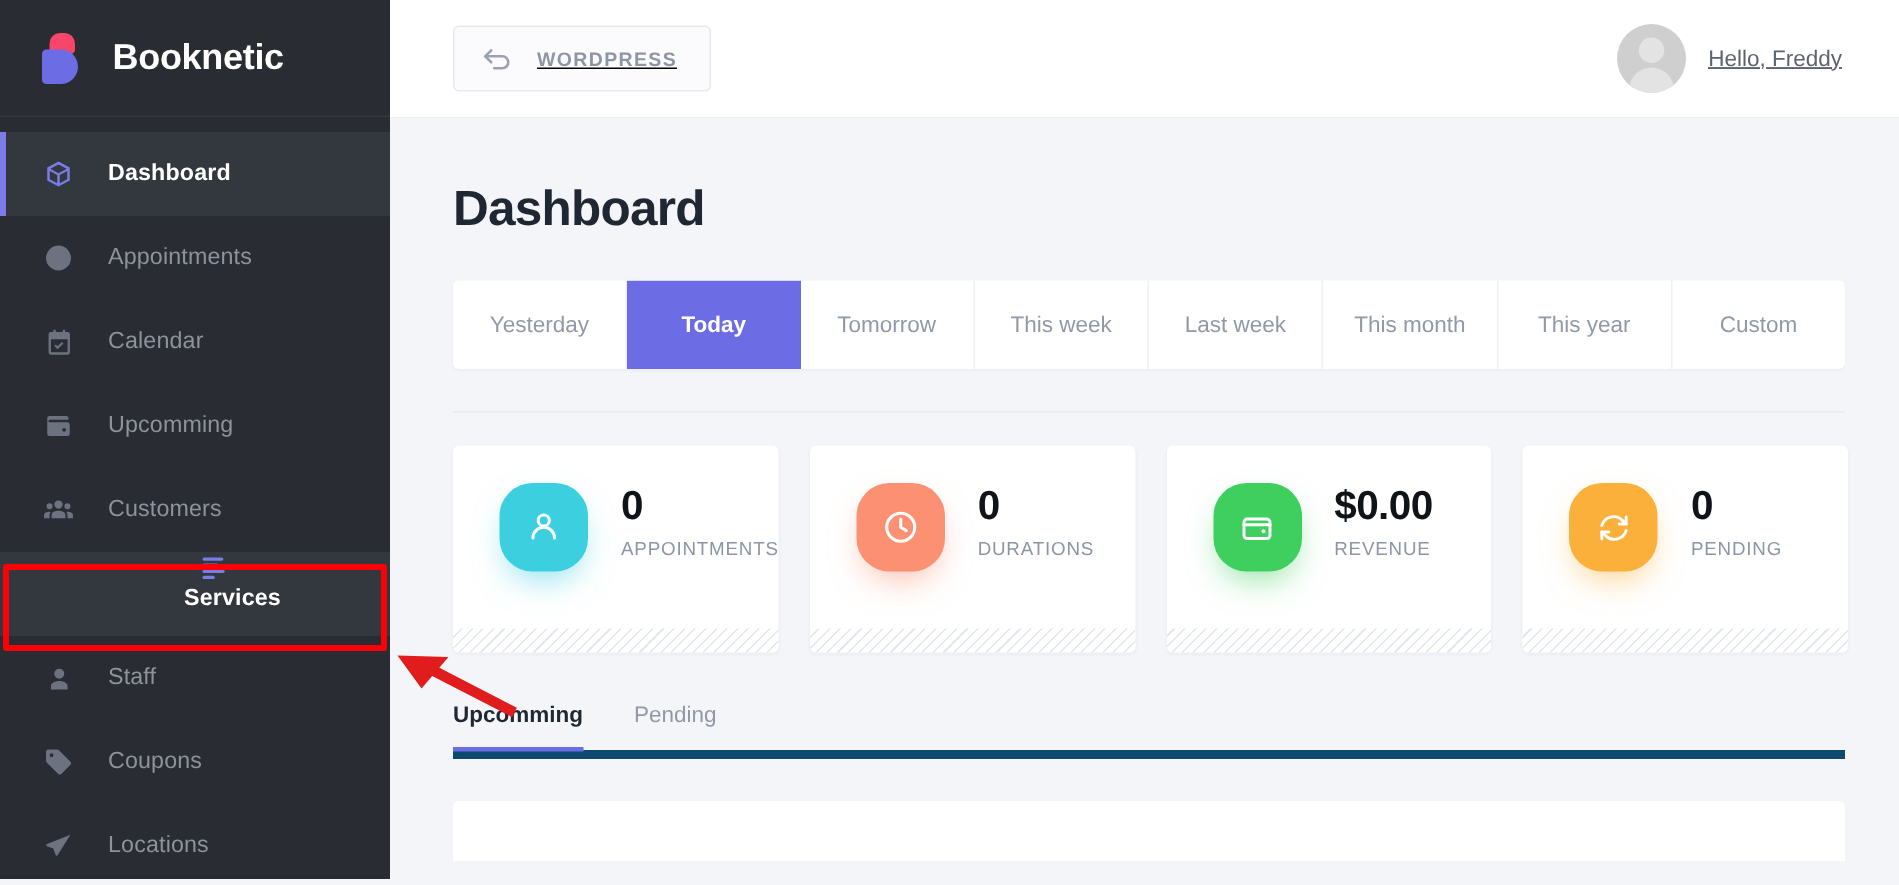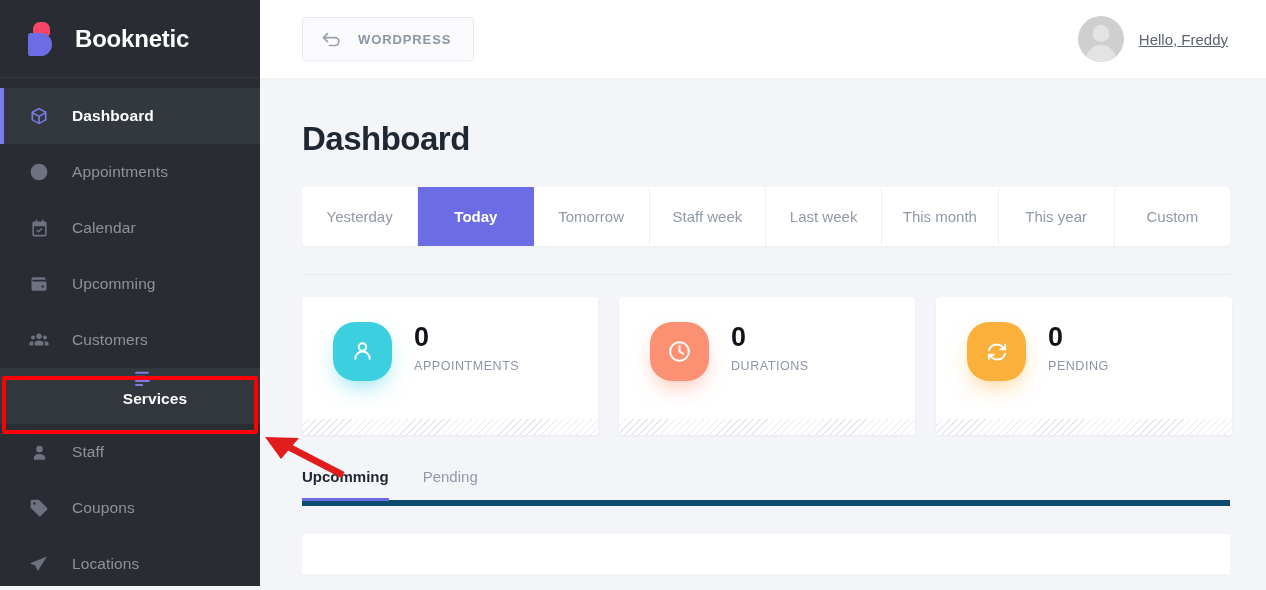--- a/index.html
+++ b/index.html
@@ -92,20 +92,21 @@
     position: relative;
     overflow: hidden;
   }
   .topbar {
     height: 79px;
     background: #ffffff;
     border-bottom: 1px solid #eceef3;
     display: flex; align-items: center;
     padding: 0 38px 0 42px;
     justify-content: space-between;
+    text-decoration: underline;
   }
   .wp-btn {
     display: flex; align-items: center;
     height: 44px;
     padding: 0 22px 0 18px;
     border: 1px solid #e6e9ef;
     border-radius: 4px;
     background: #fbfbfd;
     cursor: pointer;
   }
@@ -418,21 +419,21 @@
     </header>
 
     <div class="content">
 
       <h1 class="page-title">Dashboard</h1>
 
       <div class="filters">
         <div class="filter">Yesterday</div>
         <div class="filter active">Today</div>
         <div class="filter">Tomorrow</div>
-        <div class="filter">Staff week</div>
+        <div class="filter">This week</div>
         <div class="filter">Last week</div>
         <div class="filter">This month</div>
         <div class="filter">This year</div>
         <div class="filter">Custom</div>
       </div>
 
       <div class="divider"></div>
 
       <div class="cards">
 
@@ -457,20 +458,34 @@
                 <path d="M12 7.2V12l3.3 2"></path>
               </svg>
           </div>
           <div class="card-text">
             <div class="card-value">0</div>
             <div class="card-label">DURATIONS</div>
           </div>
           <div class="card-stripes"></div>
         </div>
 
+        <div class="card">
+          <div class="squircle" style="background:#3fcf5f; box-shadow:0 10px 22px -6px rgba(63,207,95,0.6);">
+            <svg width="26" height="26" viewBox="0 0 24 24" fill="none" stroke="#fff" stroke-width="1.8" stroke-linecap="round" stroke-linejoin="round">
+                <rect x="4" y="6.5" width="16" height="12" rx="2"></rect>
+                <path d="M4 10h16"></path>
+                <circle cx="16" cy="14" r="1.2" fill="#fff" stroke="none"></circle>
+              </svg>
+          </div>
+          <div class="card-text">
+            <div class="card-value">$0.00</div>
+            <div class="card-label">REVENUE</div>
+          </div>
+          <div class="card-stripes"></div>
+        </div>
 
         <div class="card">
           <div class="squircle" style="background:#fbb03b; box-shadow:0 10px 22px -6px rgba(251,176,59,0.6);">
             <svg width="26" height="26" viewBox="0 0 24 24" fill="none" stroke="#fff" stroke-width="1.8" stroke-linecap="round" stroke-linejoin="round">
                 <path d="M4.5 10.5a7.5 7.5 0 0 1 12.6-3.2l2.4 2.2"></path>
                 <path d="M19.5 13.5a7.5 7.5 0 0 1-12.6 3.2l-2.4-2.2"></path>
                 <path d="M19.5 5.2v4.3h-4.3"></path>
                 <path d="M4.5 18.8v-4.3h4.3"></path>
               </svg>
           </div>

